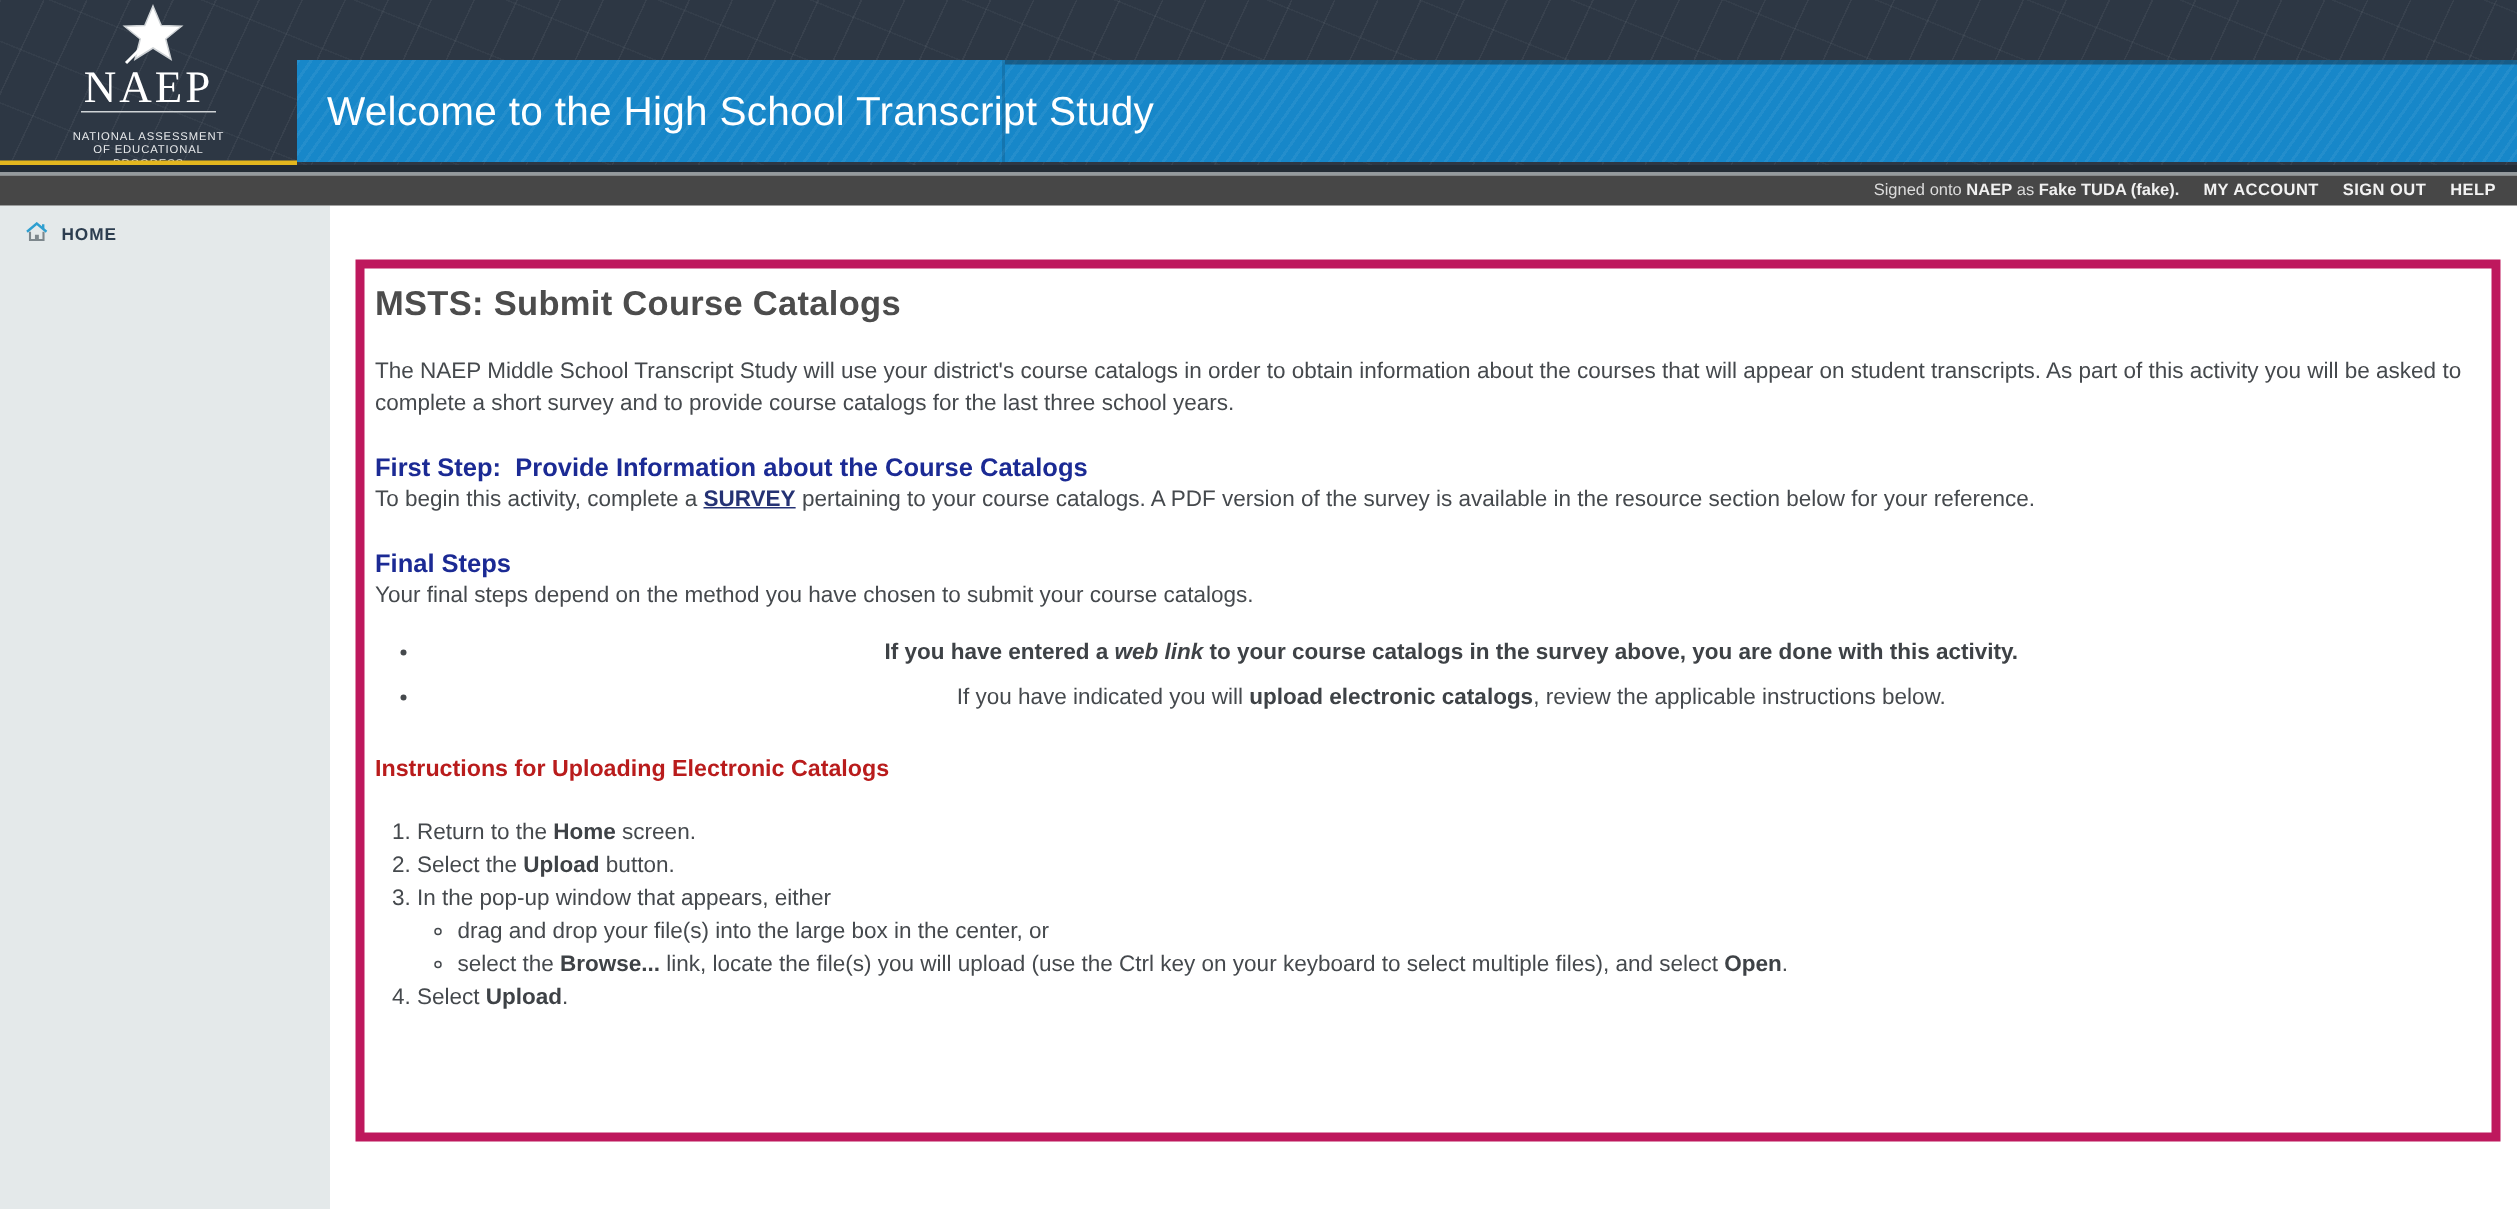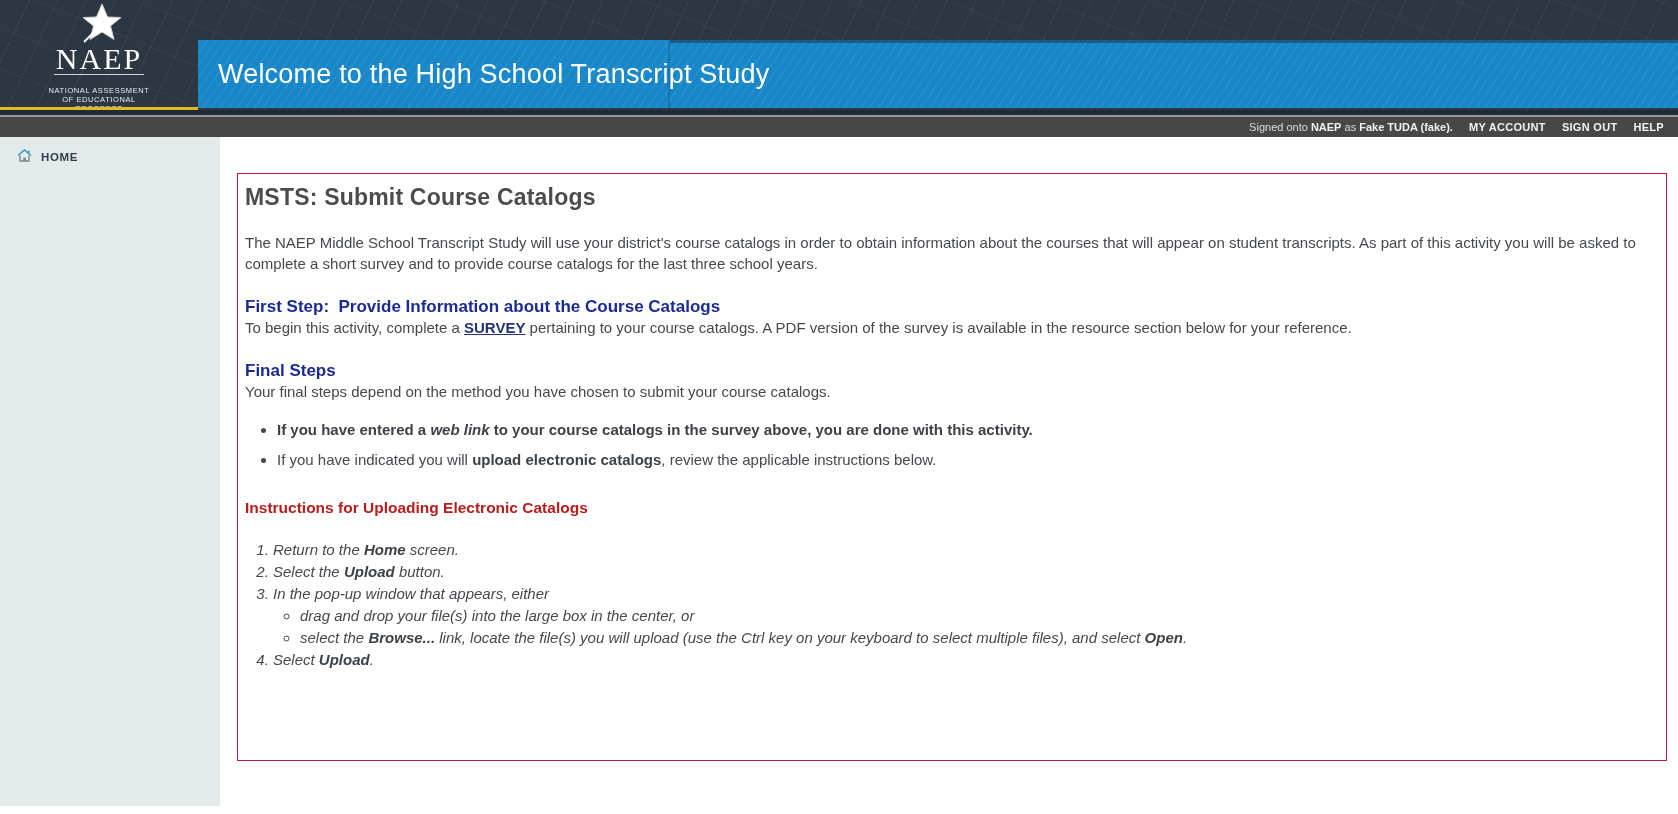--- a/index.html
+++ b/index.html
@@ -33,31 +33,31 @@
   .sessionbar .signed b{color:#f0f0f0;}
   .sessionbar a{color:#f2f2f2;font-weight:bold;text-decoration:none;letter-spacing:0.3px;cursor:pointer;}
 
   
   .main-row{display:flex;width:100%;height:762px;align-items:flex-start;background:#fff;}
   .sidebar{width:220px;height:669px;background:#e4e9ea;flex:none;}
   .side-item{display:flex;align-items:center;gap:9px;padding:11px 0 0 17px;cursor:pointer;}
   .side-item .lbl{font-size:11.5px;font-weight:bold;color:#2d3e50;letter-spacing:0.6px;}
   .content{flex:1;position:relative;}
   .panel{box-sizing:border-box;margin:36px 10px 0 17px;width:1430px;min-height:588px;
-    background:#fff;border:1px solid #be185d;padding:6px 8px 12px 7px;color:#45494d;font-size:15px;line-height:21px;}
+    background:#fff;border:6px solid #be185d;padding:6px 8px 12px 7px;color:#45494d;font-size:15px;line-height:21px;}
   .panel h1{margin:3px 0 0;font-size:23px;line-height:28px;color:#4c4c4c;letter-spacing:0.2px;}
   .panel p{margin:0;}
   .panel .intro{margin-top:21px;}
   .h-navy{margin:22px 0 0;font-size:17px;line-height:21px;font-weight:bold;color:#1b2a94;white-space:pre-wrap;}
   .h-amber{margin:27px 0 0;font-size:15.5px;line-height:21px;font-weight:bold;color:#b91c1c;}
   .survey-link{color:#253274;font-weight:bold;text-decoration:underline;cursor:pointer;}
   ul.disc{margin:17px 0 0;padding-left:32px;list-style:disc;}
-  ul.disc li{margin-bottom:9px;}
+  ul.disc li{margin-bottom:9px;text-align:center;}
   ul.disc li b i{font-style:italic;}
-  ol.steps{margin:21px 0 0;padding-left:28px;font-style:italic;}
+  ol.steps{margin:21px 0 0;padding-left:28px;}
   ol.steps > li{margin-bottom:1px;}
   ul.circle{margin:1px 0 0;padding-left:27px;list-style:circle;}
   ul.circle li{margin-bottom:1px;}
   b{color:#3e4246;}
 </style>
 </head>
 <body>
 
 <div class="hdr">
   <div class="navy"></div>

